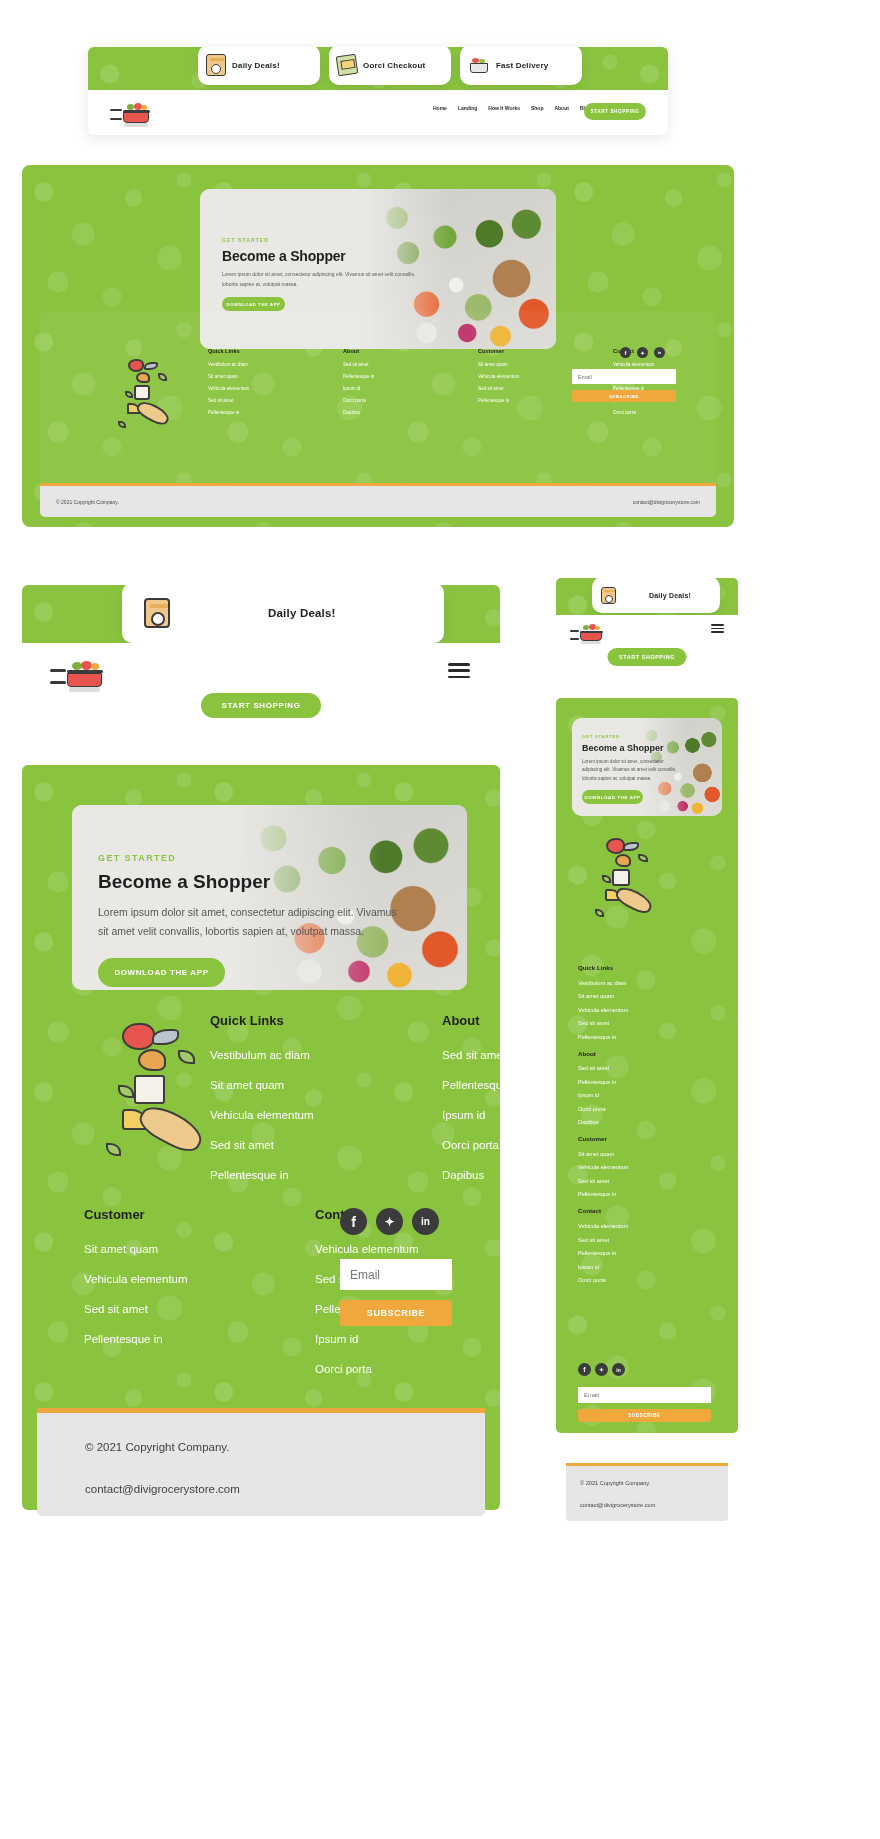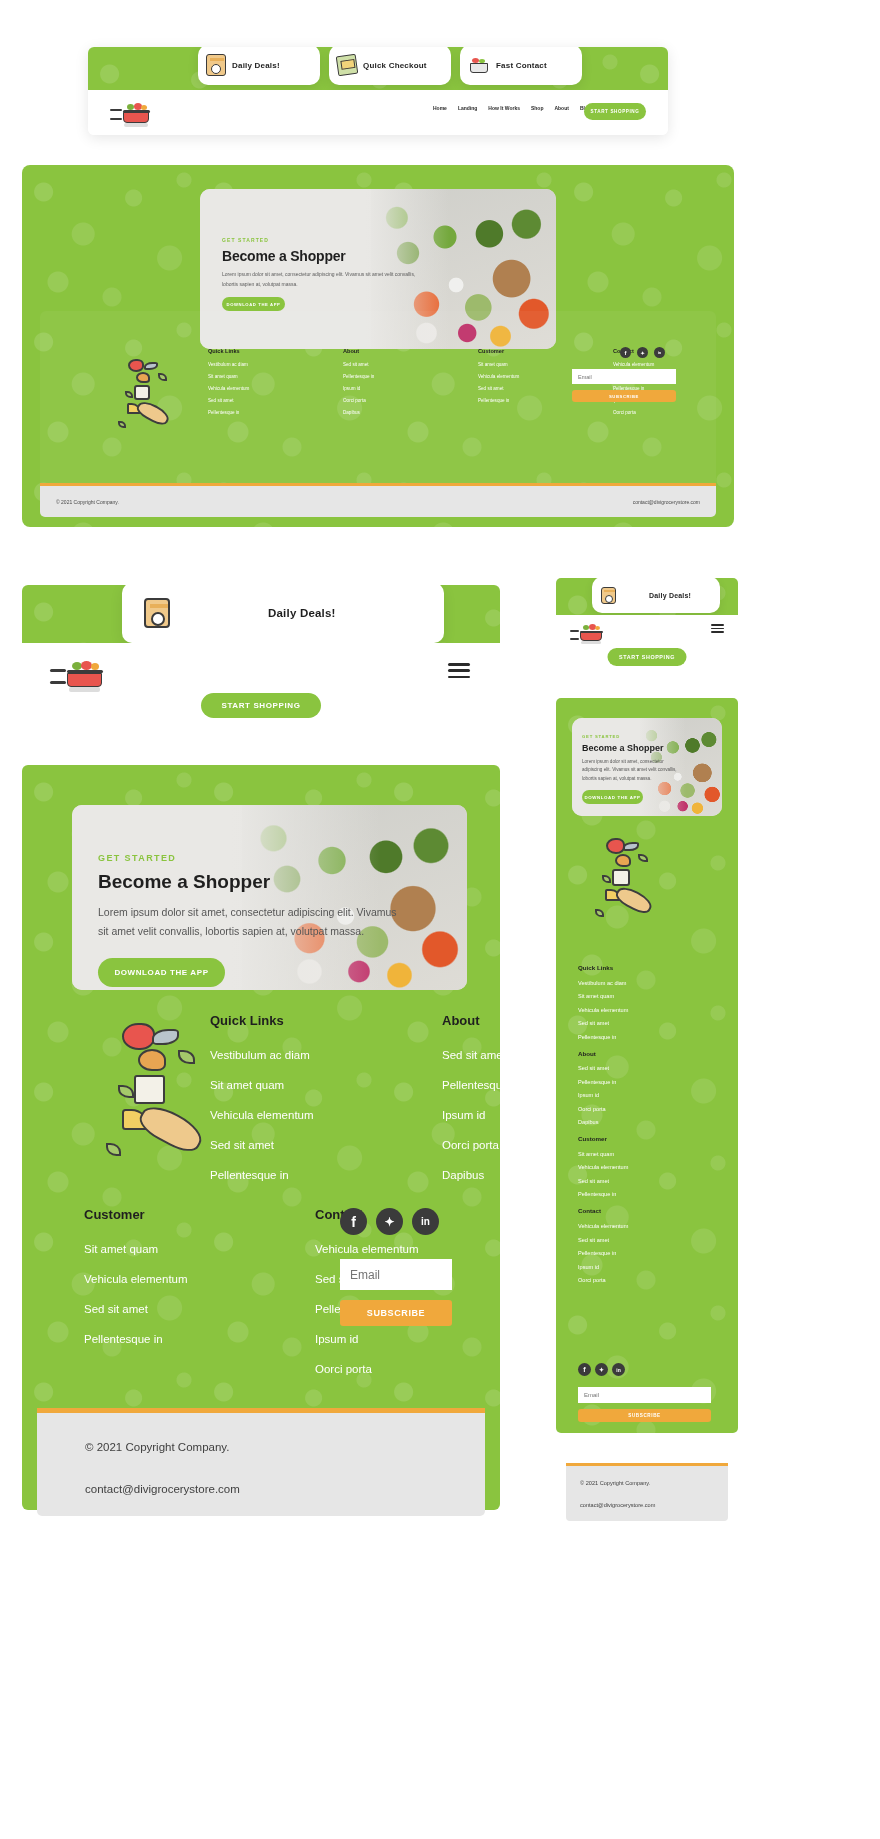--- a/index.html
+++ b/index.html
@@ -112,29 +112,29 @@
         <div class="feat-ico" style="width:20px; height:22px; background:#f0c98a; border:1.4px solid #3b3b3b; border-radius:3px; margin-right:6px;">
           <div style="position:absolute; left:3px; top:3px; width:14px; height:3px; background:#e8b05a;"></div>
           <div style="position:absolute; left:4px; top:9px; width:10px; height:10px; border:1.4px solid #3b3b3b; border-radius:50%; background:#fff;"></div>
         </div>
         <span class="feat-label" style="font-size:8px;">Daily Deals!</span>
       </div>
       <div class="feat-card" style="width:122px; height:40px; padding:0 8px;">
         <div class="feat-ico" style="width:20px; height:20px; background:#cfe0a8; border:1.4px solid #3b3b3b; border-radius:2px; margin-right:6px; transform:rotate(-8deg);">
           <div style="position:absolute; left:3px; top:4px; width:14px; height:9px; background:#f2d37a; border:1px solid #3b3b3b;"></div>
         </div>
-        <span class="feat-label" style="font-size:8px;">Quick Checkout</span>
+        <span class="feat-label" style="font-size:8px;">Oorci Checkout</span>
       </div>
       <div class="feat-card" style="width:122px; height:40px; padding:0 8px;">
         <div class="feat-ico" style="width:22px; height:18px; margin-right:6px;">
           <div style="position:absolute; left:2px; top:7px; width:18px; height:10px; background:#e8e8e8; border:1.4px solid #3b3b3b; border-radius:0 0 3px 3px;"></div>
           <div style="position:absolute; left:4px; top:2px; width:7px; height:5px; background:#e8554e; border-radius:50%;"></div>
           <div style="position:absolute; left:11px; top:3px; width:6px; height:4px; background:#8ac43f; border-radius:50%;"></div>
         </div>
-        <span class="feat-label" style="font-size:8px;">Fast Contact</span>
+        <span class="feat-label" style="font-size:8px;">Fast Delivery</span>
       </div>
     </div>
 
     <div style="position:absolute; left:0; top:43px; width:580px; height:45px; background:#fff; display:flex; align-items:center;">
 
       <div class="logo-basket" style="position:absolute; left:22px; top:8px; width:42px; height:28px;">
         <div class="lb-line" style="left:0; top:11px; width:12px; height:2px;"></div>
         <div class="lb-line" style="left:0; top:20px; width:12px; height:2px;"></div>
         <div class="lb-body" style="left:13px; top:14px; width:26px; height:11px;"></div>
         <div class="lb-line" style="left:13px; top:12px; width:27px; height:2.5px;"></div>

